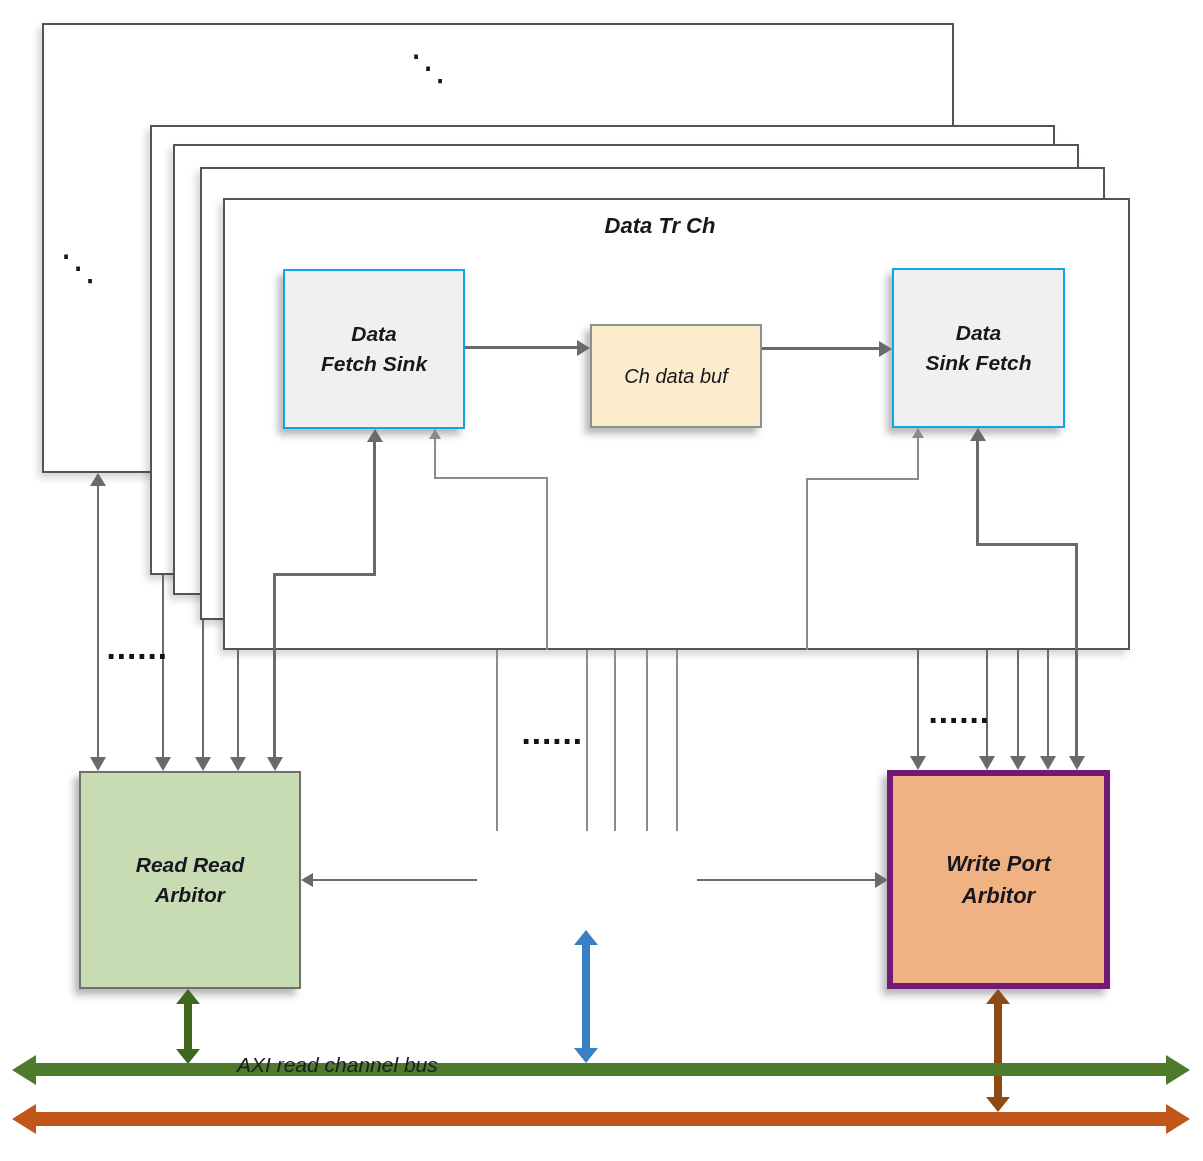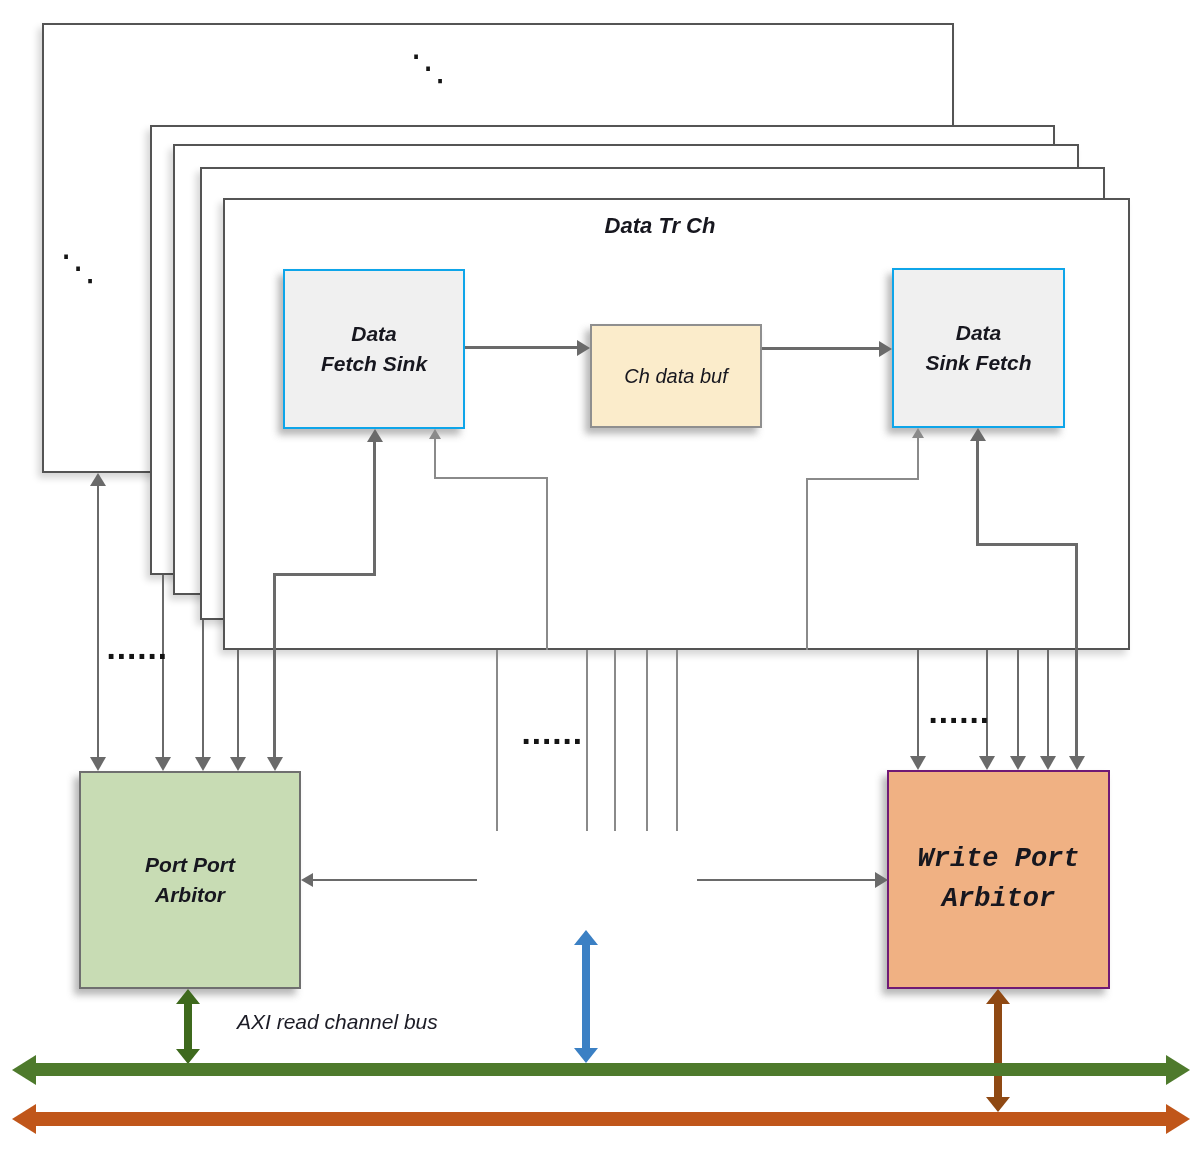--- a/index.html
+++ b/index.html
@@ -17,21 +17,21 @@
   .box{
     position:absolute;box-sizing:border-box;display:flex;flex-direction:column;
     align-items:center;justify-content:center;text-align:center;
     font-style:italic;font-weight:bold;color:var(--c-text,#17171f);
     line-height:1.45;
   }
   .shadowed{box-shadow:-5px 6px 7px rgba(70,70,70,0.38);}
   .unit{background:var(--c-unit-fill,#f0f0f0);border:2px solid #0ea5e9;font-size:21px;}
   .buffer{background:var(--c-buffer-fill,#fbeccb);border:2px solid #8f8f8f;font-size:20px;font-weight:normal;}
   .read-arb{background:var(--c-read-arbitor-fill,#c8dcb4);border:2px solid #6f6f6f;font-size:21px;}
-  .write-arb{background:var(--c-write-arbitor-fill,#f0b183);border:2px solid #701a75;font-size:27px;font-family:Liberation Mono, monospace;}
+  .write-arb{background:var(--c-write-arbitor-fill,#f0b183);border:6px solid #701a75;font-size:22px;}
   .link-box{background:var(--c-link-fill,#dce9f5);border:2px solid #7f7f7f;font-size:21px;}
   .title{
     position:absolute;text-align:center;font-style:italic;font-weight:bold;
     font-size:22px;color:var(--c-text,#17171f);
   }
   
   .wire{position:absolute;background:var(--c-wire,#6a6a6a);}
   .wire.thin{background:#8a8a8a;}
   
   .ah{position:absolute;width:0;height:0;line-height:0;}
@@ -146,21 +146,21 @@
   <div class="wire thin" style="left:586px;top:650px;width:2px;height:181px;"></div>
   <div class="wire thin" style="left:614px;top:650px;width:2px;height:181px;"></div>
   <div class="wire thin" style="left:646px;top:650px;width:2px;height:181px;"></div>
   <div class="wire thin" style="left:676px;top:650px;width:2px;height:181px;"></div>
 
   <div class="hdots" style="left:106px;top:650px;">......</div>
   <div class="hdots" style="left:521px;top:735px;">......</div>
   <div class="hdots" style="left:928px;top:714px;">......</div>
 
   <div class="box read-arb shadowed" style="left:79px;top:771px;width:222px;height:218px;">
-    <span>Port Port</span>
+    <span>Read Read</span>
     <span>Arbitor</span>
   </div>
   <div class="box write-arb shadowed" style="left:887px;top:770px;width:223px;height:219px;">
     <span>Write Port</span>
     <span>Arbitor</span>
   </div>
 
   <div class="wire" style="left:313px;top:879px;width:164px;height:2px;"></div>
   <div class="ah ah-left" style="left:301px;top:873px;"></div>
   <div class="wire" style="left:697px;top:879px;width:178px;height:2px;"></div>
@@ -182,21 +182,21 @@
     <div class="ah c-up" style="left:986px;top:989px;"></div>
     <div class="c-shaft" style="left:994px;top:1003px;width:8px;height:94px;"></div>
     <div class="ah c-down" style="left:986px;top:1097px;"></div>
   </div>
 
   <div style="position:absolute;color:var(--c-bus-read,#4e7a2c);">
     <div class="ah bus-left" style="left:12px;top:1055px;"></div>
     <div class="bus-shaft" style="left:34px;top:1063px;width:1132px;height:13px;"></div>
     <div class="ah bus-right" style="left:1166px;top:1055px;"></div>
   </div>
-  <div class="bus-label" style="left:237px;top:1010px;">AXI read channel bus</div>
+  <div class="bus-label" style="left:237px;top:1053px;">AXI read channel bus</div>
 
   <div style="position:absolute;color:var(--c-bus-write,#c0561a);">
     <div class="ah bus-left" style="left:12px;top:1104px;"></div>
     <div class="bus-shaft" style="left:34px;top:1112px;width:1132px;height:14px;"></div>
     <div class="ah bus-right" style="left:1166px;top:1104px;"></div>
   </div>
 
 </div>
 
 </body></html>

